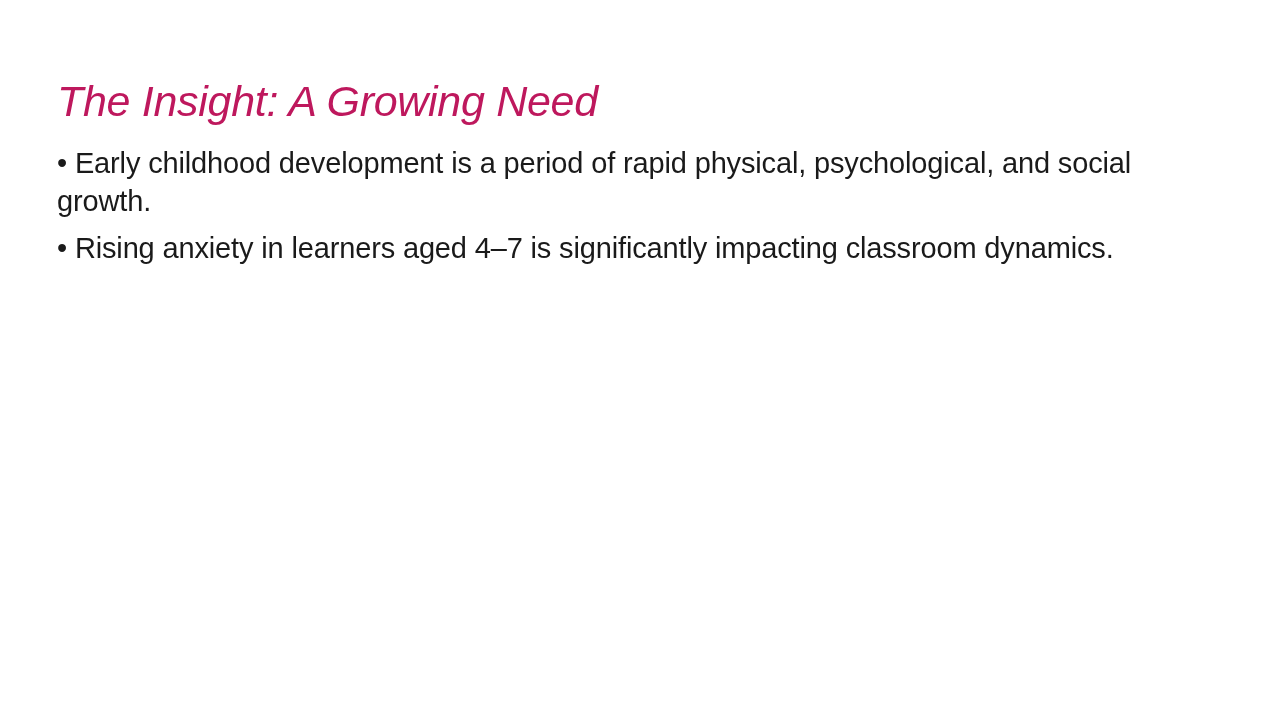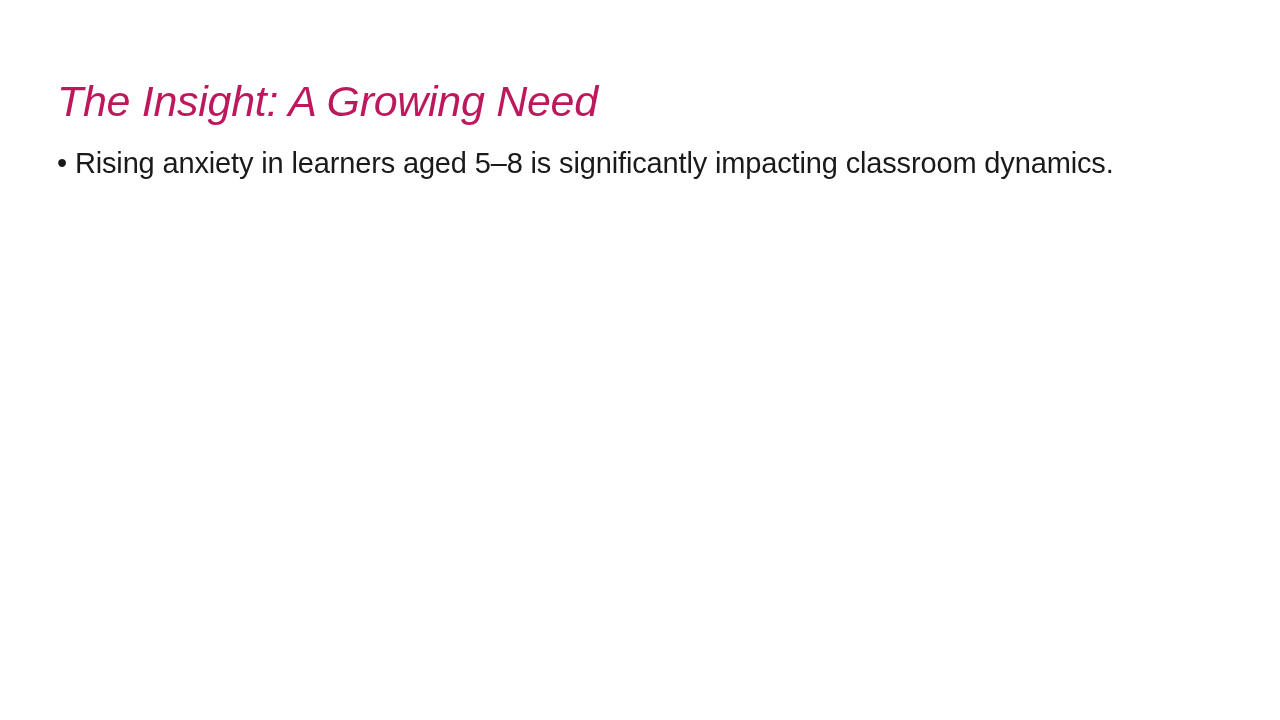--- a/index.html
+++ b/index.html
@@ -52,16 +52,17 @@
   }
 </style>
 </head>
 <body>
 
 <div class="slide">
 
   <h1 class="slide-title">The Insight: A Growing Need</h1>
 
   <div class="body-block">
-    <p class="bullet-para">• Rising anxiety in learners aged 5–8 is significantly impacting classroom dynamics.</p>
+    <p class="bullet-para">• Early childhood development is a period of rapid physical, psychological, and social growth.</p>
+    <p class="bullet-para">• Rising anxiety in learners aged 4–7 is significantly impacting classroom dynamics.</p>
   </div>
 
 </div>
 
 </body></html>

